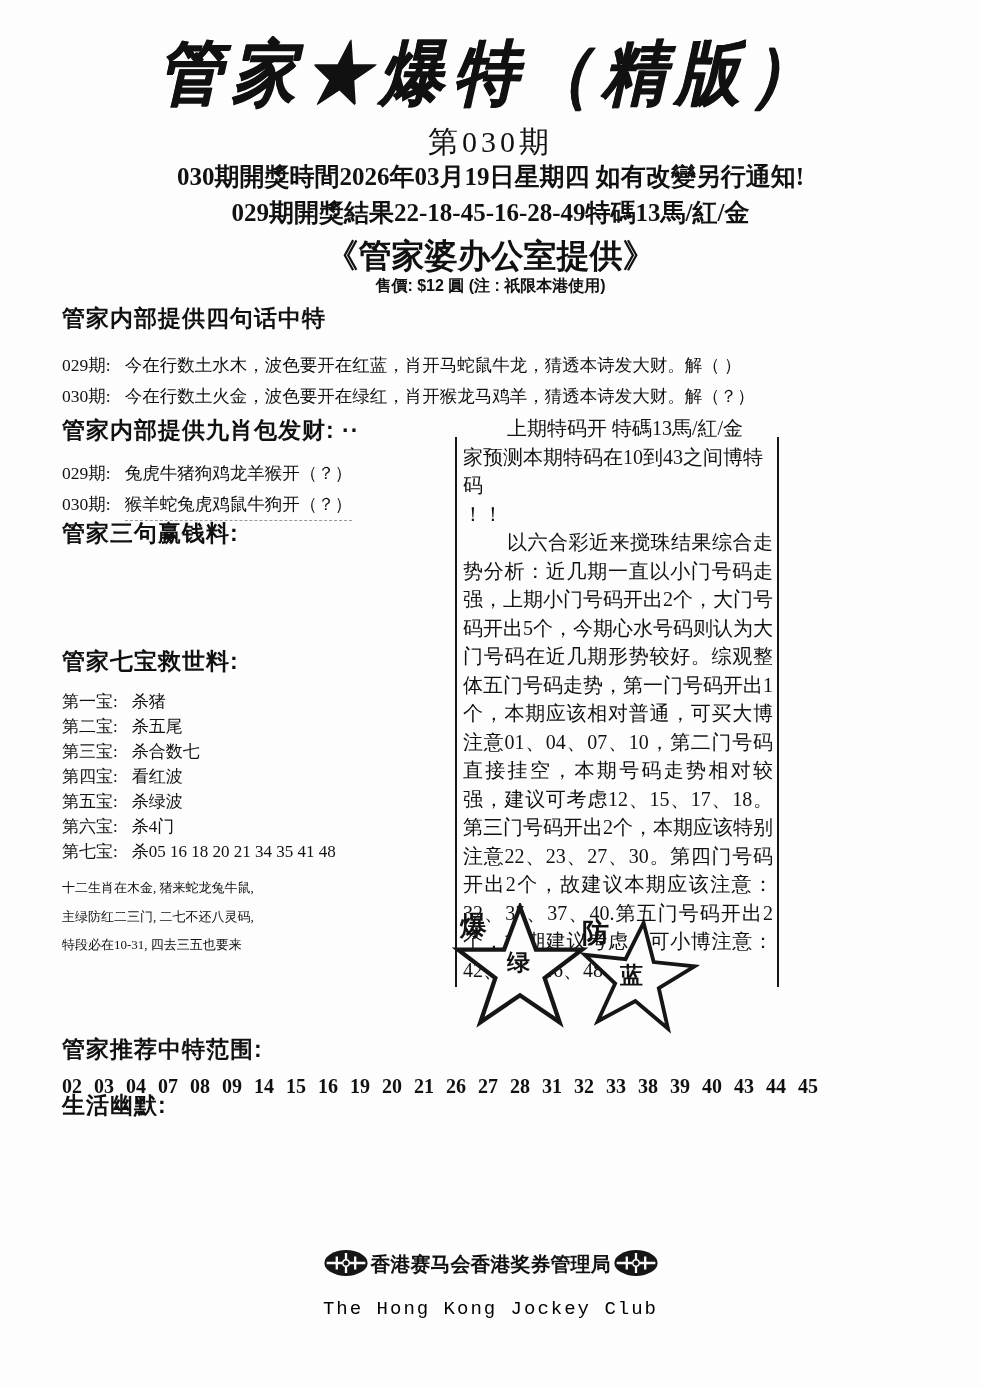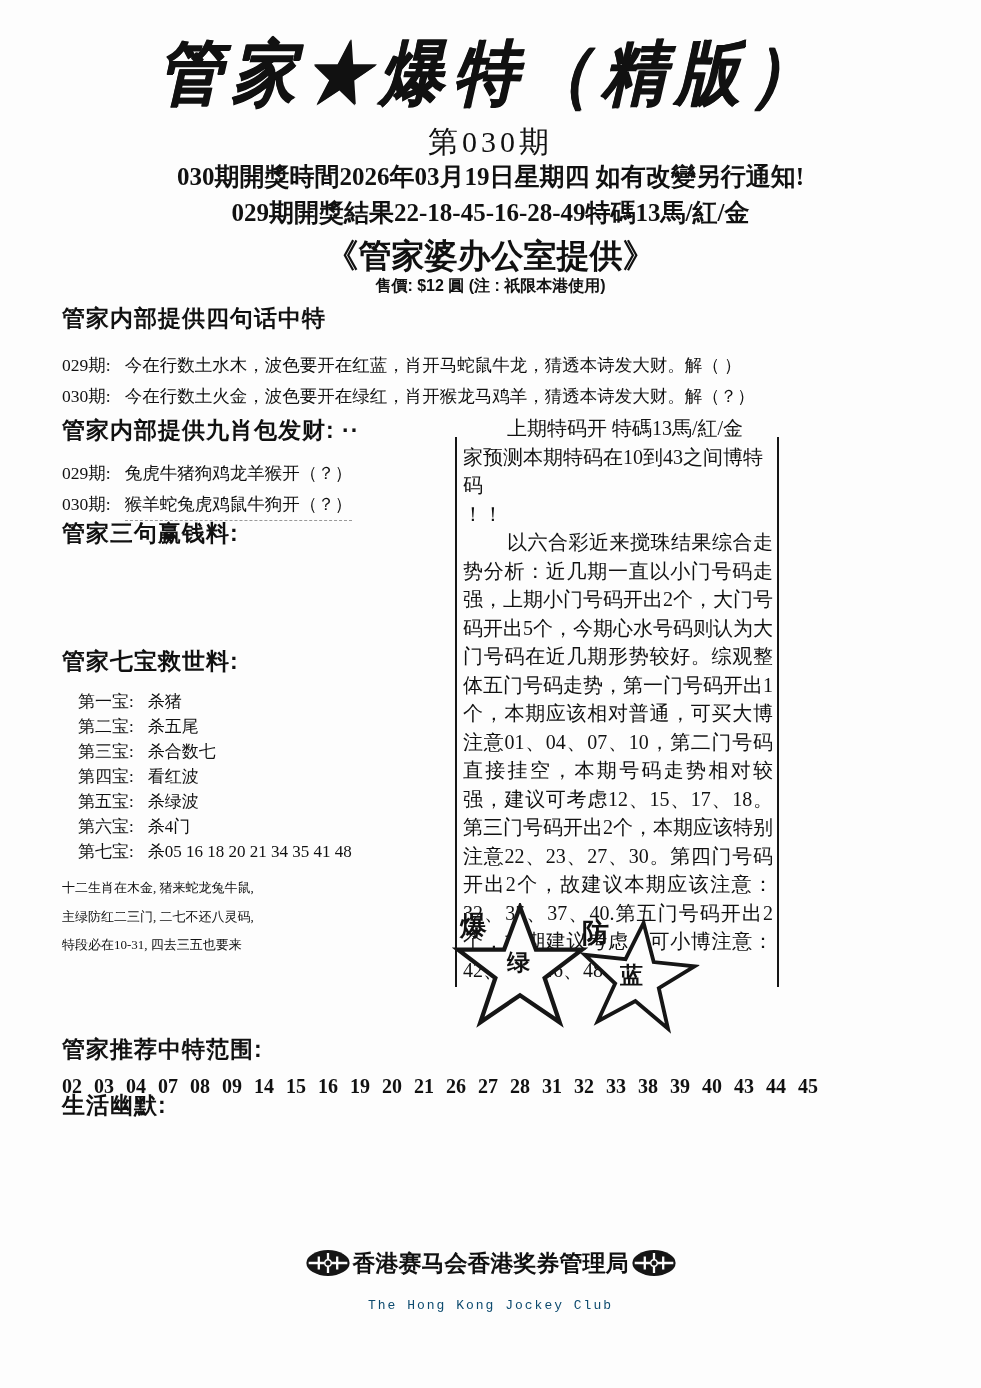--- a/index.html
+++ b/index.html
@@ -32,21 +32,21 @@
   
   .b-four { top:303px; left:62px; width:890px; }
   .b-four .rows { margin-top:16px; }
   .b-nine { top:415px; left:62px; width:385px; }
   .b-nine .rows { margin-top:12px; }
   .dash-under { border-bottom:1px dashed #999; display:inline-block; }
   .b-three { top:518px; left:62px; width:385px; }
   .b-three .rows { margin-top:12px; }
   .b-seven { top:646px; left:62px; width:385px; }
   .b-seven .rows { margin-top:12px; }
-  .b-seven .row-line { line-height:25px; font-size:17px;margin-left:16px; }
+  .b-seven .row-line { line-height:25px; font-size:17px; }
   .b-poem { top:866px; left:62px; width:390px; }
   .b-poem .sect-h { font-size:22px; }
   .poem-line { font-size:13px; line-height:28.5px; white-space:nowrap; }
   
   .rule { width:2px; background:#161616; top:437px; height:550px; }
   .rule-l { left:455px; }
   .rule-r { left:777px; }
   .b-analysis { top:414px; left:463px; width:310px; font-size:20px; line-height:28.5px; }
   .an-l1 { text-indent:2.2em; white-space:nowrap; }
   .an-para { text-align:justify; text-indent:2.2em; margin-top:0; }
@@ -54,24 +54,24 @@
   .star-svg { position:absolute; }
   .star-label { position:absolute; font-size:27px; font-weight:800; font-family:"Liberation Sans", sans-serif; }
   .star-inner { position:absolute; font-size:23px; font-weight:800; font-family:"Liberation Sans", sans-serif; }
   
   .b-reco { top:1034px; left:62px; width:890px; }
   .reco-nums { margin-top:10px; font-size:20px; font-weight:600; word-spacing:7px; white-space:nowrap; }
   .b-humor-h { top:1090px; left:62px; }
   .b-joke { top:1124px; left:62px; width:872px; font-size:19px; font-weight:700; line-height:28px; text-align:justify; }
   
   .b-footer { top:1248px; left:0; width:100%; text-align:center; }
-  .footer-cn { font-family:"Liberation Sans", sans-serif; font-size:23px; font-weight:800;
-               display:inline-flex; align-items:flex-start; gap:2px; }
+  .footer-cn { font-family:"Liberation Sans", sans-serif; font-size:20px; font-weight:800;
+               display:inline-flex; align-items:flex-end; gap:2px; }
   .logo { width:46px; height:30px; display:inline-block; }
-  .footer-en { margin-top:16px; font-family:"Liberation Mono", monospace; font-size:13px; letter-spacing:2px; color:#0c4a6e; }
+  .footer-en { margin-top:16px; font-family:"Liberation Mono", monospace; font-size:19px; letter-spacing:2px; color:#000000; }
 </style>
 </head>
 <body>
 
 <div class="page">
 
   <div class="abs title">管家★爆特（精版）</div>
   <div class="abs issue-no">第030期</div>
   <div class="abs hline1">030期開獎時間2026年03月19日星期四 如有改變另行通知!</div>
   <div class="abs hline2">029期開獎結果22-18-45-16-28-49特碼13馬/紅/金</div>

